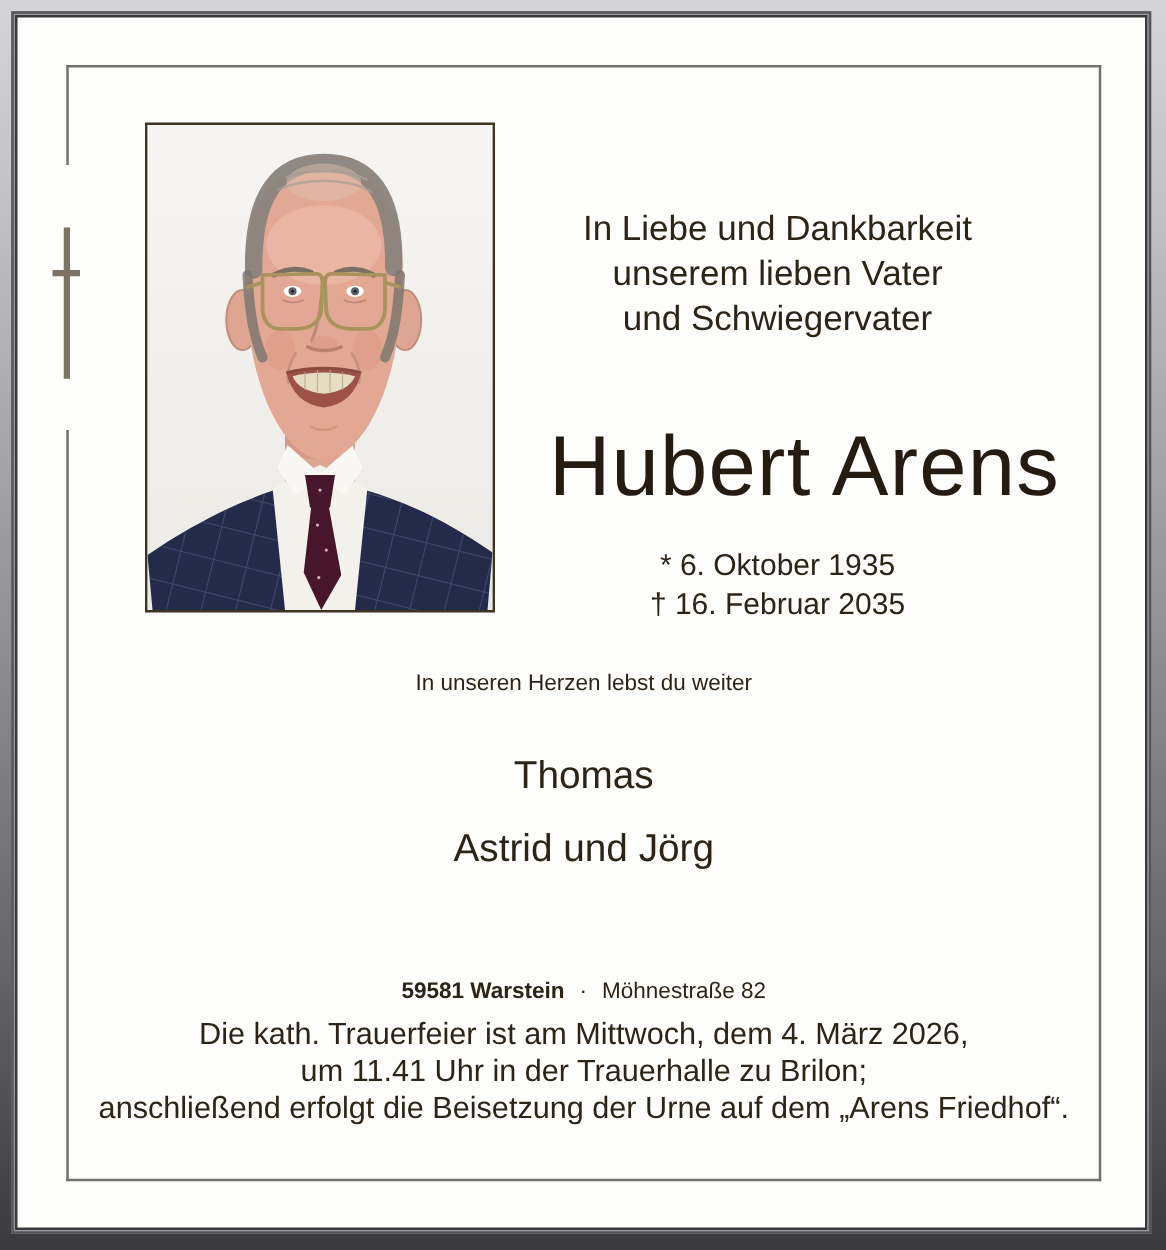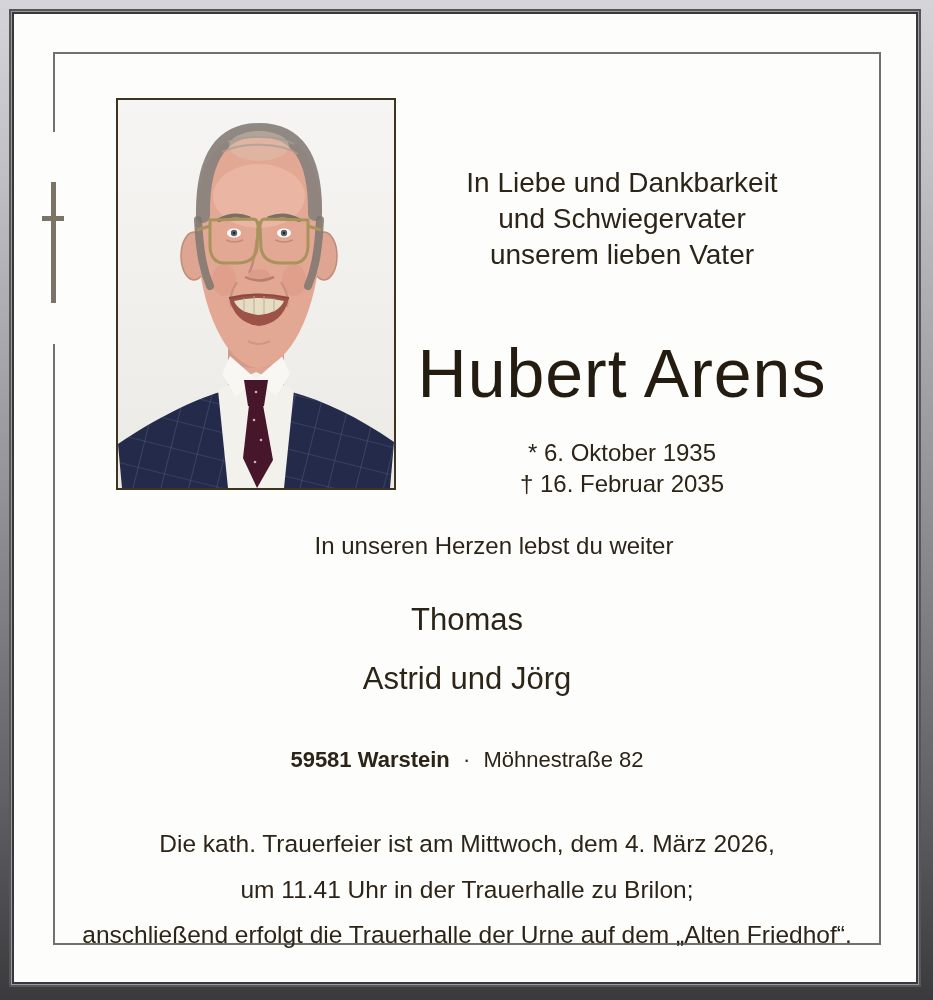--- a/index.html
+++ b/index.html
@@ -30,32 +30,32 @@
   .cross-v{position:absolute;left:51px;top:182px;width:5px;height:121px;background:#7b7466;}
   .cross-h{position:absolute;left:42px;top:216px;width:22px;height:5px;background:#7b7466;}
   .photo{
     position:absolute;left:116px;top:98px;width:276px;height:388px;
     border:2px solid #3e3420;background:#f4f3f1;
   }
   .photo svg{display:block;}
   .txt{position:absolute;text-align:center;}
   .intro{left:396px;top:165px;width:452px;font-size:28px;line-height:36px;}
   .intro p{margin:0;}
-  .name{left:396px;top:336px;width:452px;font-size:68px;line-height:74px;font-weight:normal;color:#241c10;margin:0;letter-spacing:1px;}
+  .name{left:396px;top:336px;width:452px;font-size:68px;line-height:74px;font-weight:normal;color:#241c10;margin:0;letter-spacing:1px;text-align:right;}
   .dates{left:396px;top:437px;width:452px;font-size:24px;line-height:31px;}
   .dates p{margin:0;}
-  .remembrance{left:53px;top:530px;width:828px;font-size:24px;line-height:32px;margin-left:27px;}
+  .remembrance{left:53px;top:530px;width:828px;font-size:18px;line-height:32px;}
   .mourner{left:53px;width:828px;font-size:31px;line-height:34px;}
   .m1{top:603px;}
   .m2{top:662px;}
-  .address{left:53px;top:744px;width:828px;font-size:22px;line-height:32px;}
+  .address{left:53px;top:776px;width:828px;font-size:18px;line-height:32px;}
   .address .b{font-weight:bold;}
   .address .sep{margin:0 7px;}
   .funeral{left:53px;top:813px;width:828px;font-size:24.5px;line-height:29.5px;}
-  .funeral p{margin:16px;}
+  .funeral p{margin:0;}
 </style>
 </head>
 <body>
 
 <div class="page">
 
   <div class="card-outer">
     <div class="card"></div>
   </div>
 
@@ -149,22 +149,22 @@
         <path d="M139 124 Q 141 121 143 124"></path>
         <path d="M139 131 Q 141 129 143 131"></path>
         <path d="M92 126 L79 130"></path>
         <path d="M190 126 L203 130"></path>
       </g>
     </svg>
   </div>
 
   <div class="txt intro">
     <p>In Liebe und Dankbarkeit</p>
+    <p>unserem lieben Vater</p>
     <p>und Schwiegervater</p>
-    <p>unserem lieben Vater</p>
   </div>
 
   <h1 class="txt name">Hubert Arens</h1>
 
   <div class="txt dates">
     <p>* 6. Oktober 1935</p>
     <p>† 16. Februar 2035</p>
   </div>
 
   <div class="txt remembrance">In unseren Herzen lebst du weiter</div>
@@ -174,16 +174,16 @@
 
   <div class="txt address">
     <span class="b">59581 Warstein</span>
     <span class="sep">·</span>
     <span>Möhnestraße 82</span>
   </div>
 
   <div class="txt funeral">
     <p>Die kath. Trauerfeier ist am Mittwoch, dem 4. März 2026,</p>
     <p>um 11.41 Uhr in der Trauerhalle zu Brilon;</p>
-    <p>anschließend erfolgt die Trauerhalle der Urne auf dem „Alten Friedhof“.</p>
+    <p>anschließend erfolgt die Beisetzung der Urne auf dem „Arens Friedhof“.</p>
   </div>
 
 </div>
 
 </body></html>

